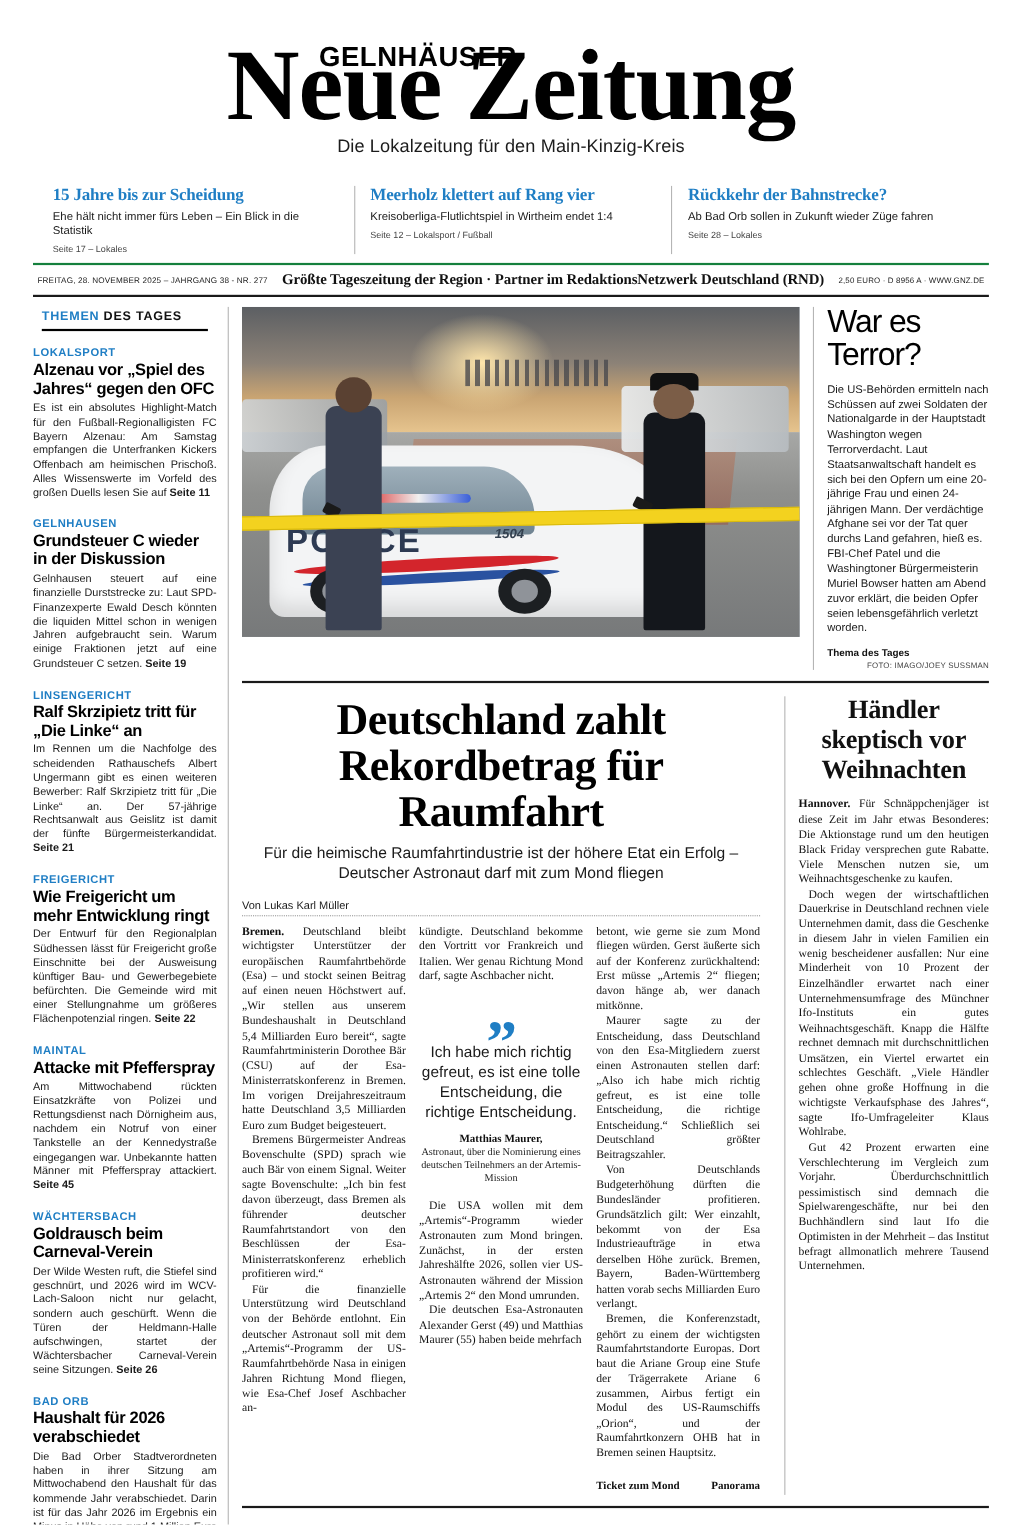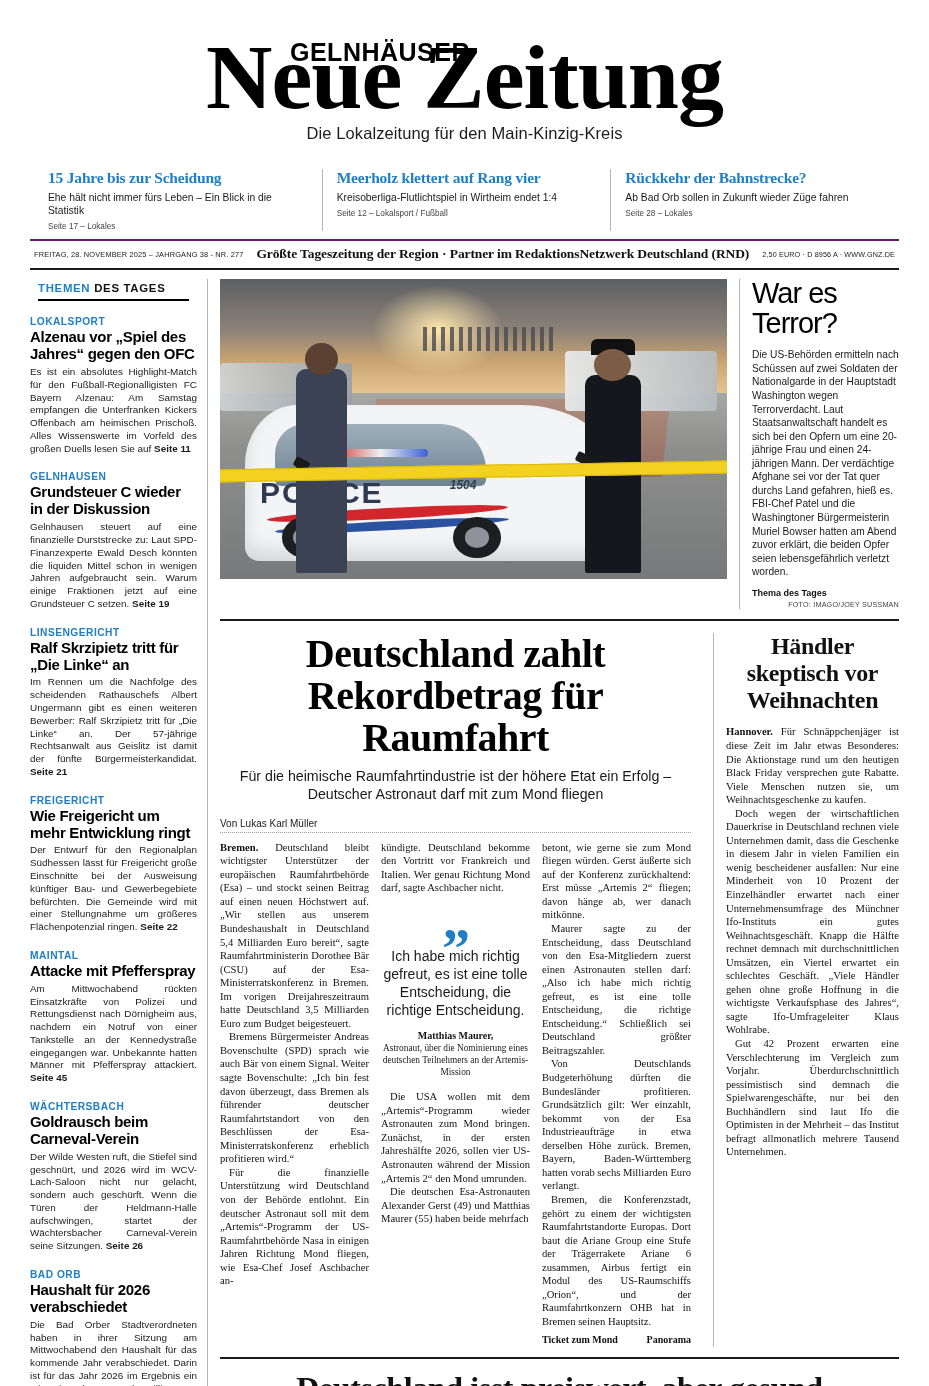--- a/index.html
+++ b/index.html
@@ -39,21 +39,21 @@
     font-size: 16.5px;
     color:#1c1c1c;
     margin-top: 3px;
     letter-spacing: 0.1px;
   }
 
   
   .teasers {
     display:flex;
     margin-top: 26px;
-    border-bottom: 2px solid #701a75;
+    border-bottom: 2px solid #15803d;
     padding-bottom: 8px;
   }
   .teaser { flex:1; padding: 0 14px; position:relative; }
   .teaser + .teaser { border-left: 1px solid #b5b5b5; }
   .teaser:first-child { padding-left: 18px; }
   .teaser-title {
     font-family:"Liberation Serif", serif;
     font-weight:700;
     font-size: 15.5px;
     color:#1f7ec4;
@@ -190,21 +190,21 @@
   .body-txt p.first { text-indent:0; }
   .body-txt b { font-weight:700; }
 
   .quote-box { text-align:center; margin: 10px 0 12px 0; }
   .qmark { font-family:"Liberation Serif",serif; font-size:56px; line-height:0.5;
     color:#1f7ec4; font-weight:700; letter-spacing:-2px; display:block; margin-bottom:14px;}
   .quote-txt { font-family:"Liberation Sans",sans-serif; font-size:14px; line-height:1.3; color:#1a1a1a; }
   .quote-name { font-size: 10px; font-weight:700; margin-top:10px; }
   .quote-role { font-size: 9.3px; line-height:1.25; color:#1a1a1a; margin-top:1px; }
 
-  .lead-foot { display:flex; justify-content:space-between; margin-top:6px; font-size:10px; font-weight:700;}
+  .lead-foot { display:flex; justify-content:space-between; margin-top:18px; font-size:10px; font-weight:700;}
 
   
   .side-head {
     font-family:"Liberation Serif", serif; font-weight:700;
     font-size: 24px; line-height:1.12; text-align:center; letter-spacing:-0.3px;
     margin-bottom: 12px;
   }
 
   
   .bottom { border-top: 2px solid #1a1a1a; margin-top: 10px; padding-top: 11px; }

